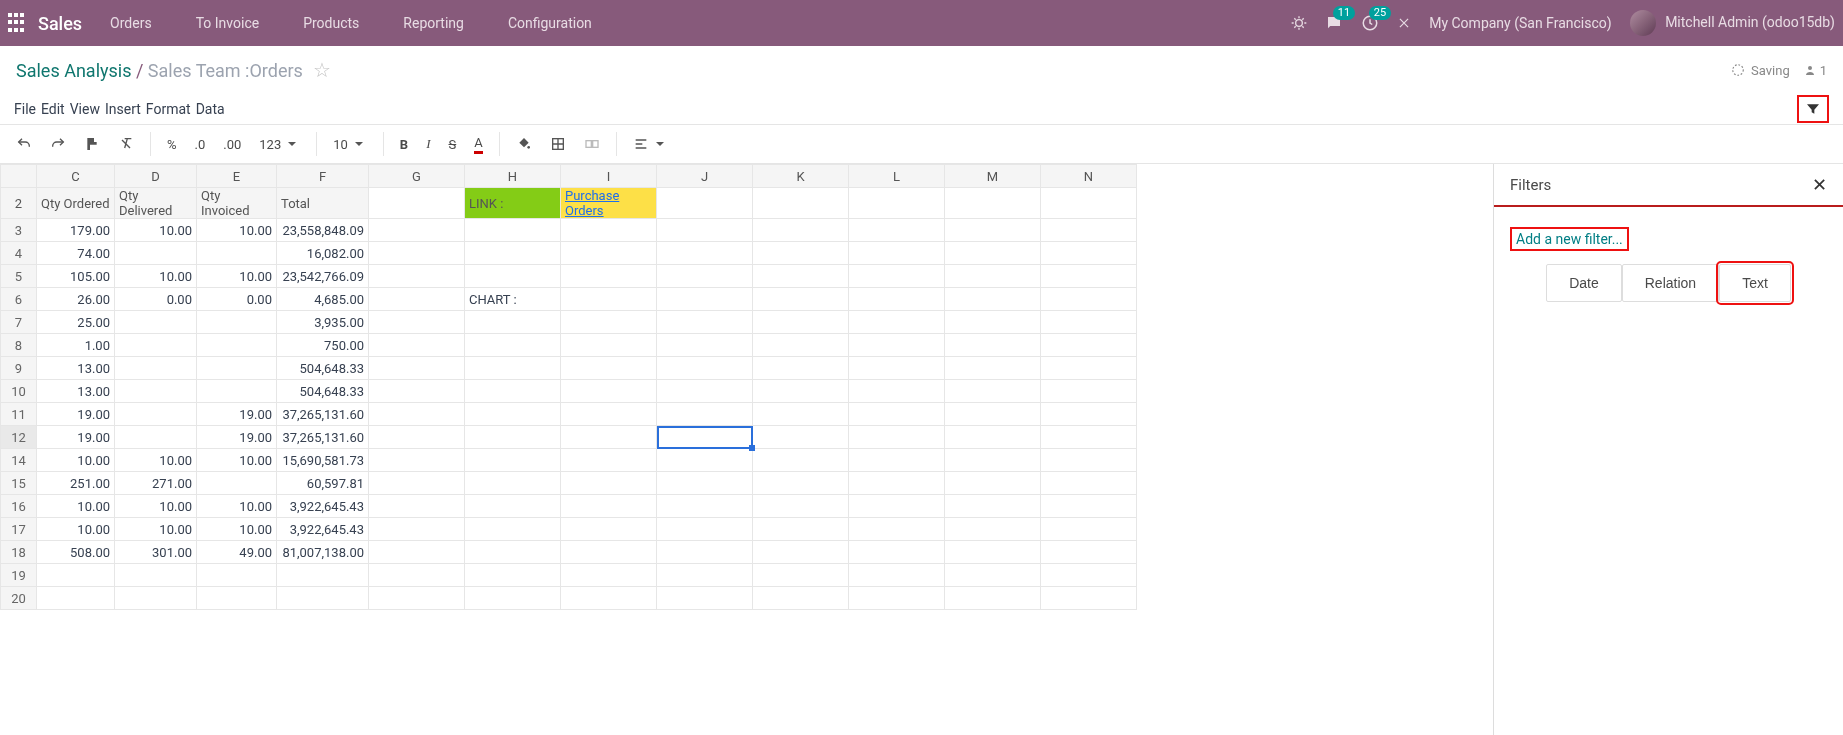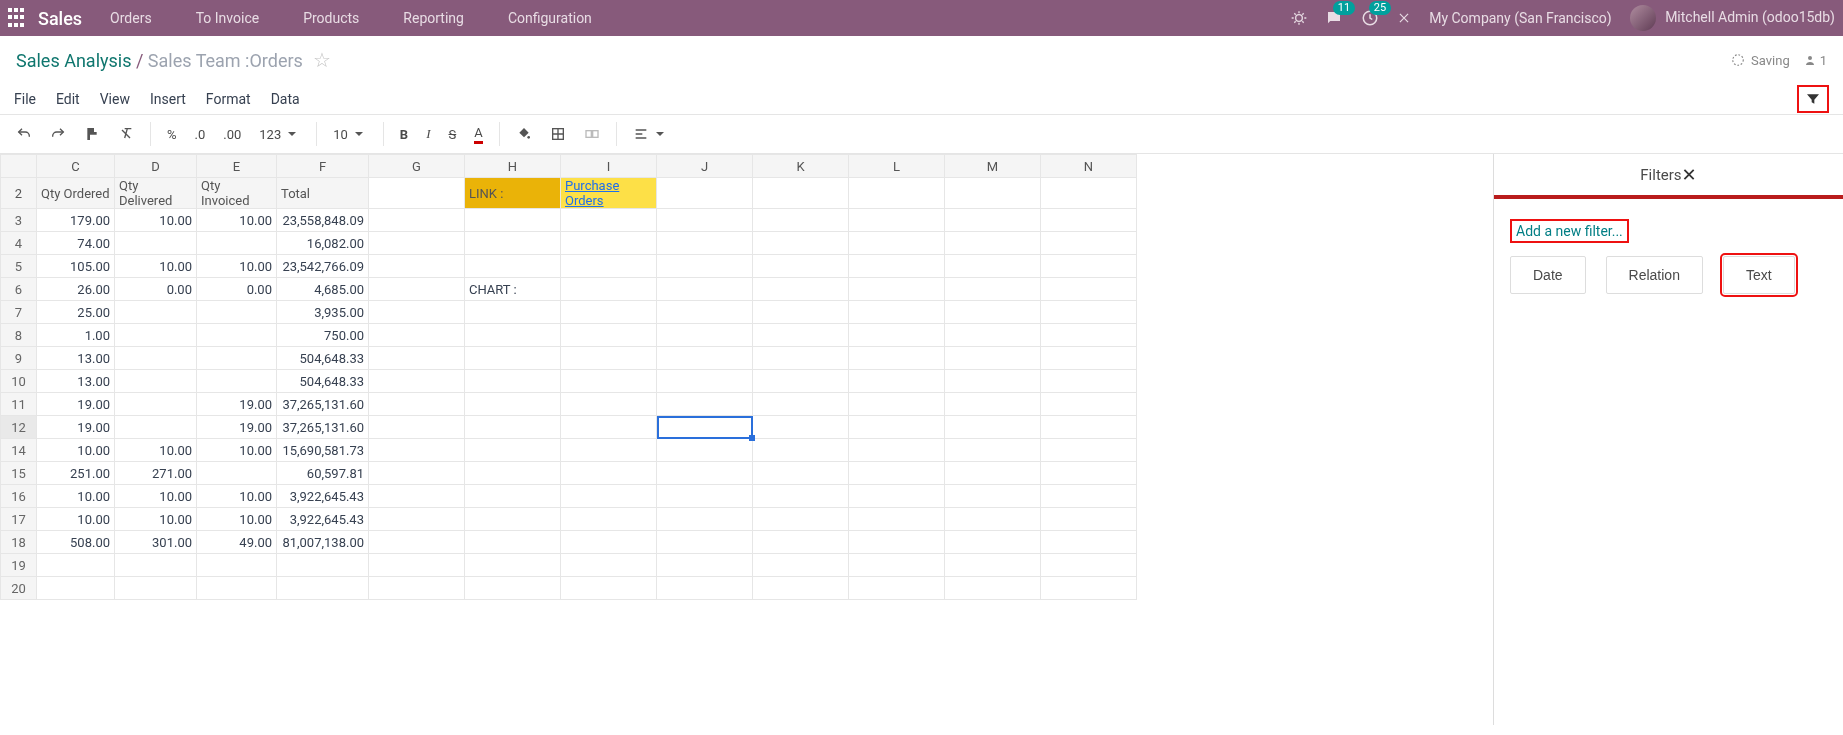--- a/index.html
+++ b/index.html
@@ -1,58 +1,58 @@
 <!DOCTYPE html>
 <html><head>
 <meta charset="utf-8">
 <style>
 * { box-sizing: border-box; margin: 0; padding: 0; }
 body { font-family: -apple-system, BlinkMacSystemFont, "Segoe UI", Roboto, sans-serif; font-size: 13px; color: #374151; background: #fff; overflow: hidden; }
 
 
-.topbar { height: 36px; background: #875A7B; display: flex; align-items: center; padding: 0 8px; color: #fff; }
+.topbar { height: 46px; background: #875A7B; display: flex; align-items: center; padding: 0 8px; color: #fff; }
 .apps-icon { width: 20px; height: 20px; margin-right: 10px; display: flex; flex-wrap: wrap; gap: 2px; cursor: pointer; }
 .apps-icon span { width: 4px; height: 4px; background: #fff; }
 .brand { font-size: 18px; font-weight: 500; margin-right: 28px; }
 .nav-links { display: flex; gap: 44px; }
 .nav-links a { color: #e8dce4; text-decoration: none; font-size: 14px; cursor: pointer; }
 .spacer { flex: 1; }
 .top-right { display: flex; align-items: center; gap: 18px; color: #e8dce4; font-size: 14px; }
 .icon-btn { display: inline-flex; align-items: center; position: relative; cursor: pointer; }
 .badge { position: absolute; top: -8px; right: -12px; background: #00a09d; color: #fff; font-size: 11px; border-radius: 10px; padding: 0 5px; line-height: 14px; }
 .avatar { width: 26px; height: 26px; border-radius: 50%; background: linear-gradient(135deg,#b08da0,#5f3b54); display:inline-block; margin-right:6px; vertical-align:middle; }
 
 
 .crumbbar { height: 48px; display: flex; align-items: center; padding: 0 16px; border-bottom: 0; }
 .crumb-main { color: #7c6576; font-size: 18px; }
 .crumb-main .sub { color: #9ca3af; }
 .star-icon { margin-left: 10px; color: #c4c4c4; font-size: 20px; cursor:pointer; }
 .saving { color: #888; font-size: 13px; display:flex; align-items:center; gap:6px; }
 .user-count { color:#888; font-size:13px; display:flex; align-items:center; gap:4px; margin-left:14px; }
 
 
-.menubar { height: 30px; display: flex; align-items: center; padding: 0 14px; gap: 20px; font-size: 14px; color: #374151; border-bottom:0; }
+.menubar { height: 30px; display: flex; align-items: center; padding: 0 14px; gap: 5px; font-size: 14px; color: #374151; border-bottom:0; }
 .menubar span { cursor:pointer; }
 .filter-toggle { margin-left:auto; width:32px; height:28px; border:2px solid #e11; display:flex; align-items:center; justify-content:center; cursor:pointer; }
 
 
 .toolbar { height: 40px; display:flex; align-items:center; padding: 0 10px; gap: 6px; border-top:1px solid #e5e5e5; border-bottom:1px solid #e5e5e5; font-size:13px; color:#4a4a4a; }
 .tb-sep { width:1px; height:24px; background:#e5e5e5; margin:0 4px; }
 .tb-btn { padding:4px 6px; cursor:pointer; display:inline-flex; align-items:center; gap:3px; }
 .tb-btn svg { width:16px; height:16px; }
 
 
 .main { display:flex; height: calc(100vh - 46px - 48px - 30px - 40px); }
 .sheet-wrap { flex:1; overflow:auto; position:relative; }
 .side-panel { width:350px; border-left:1px solid #ddd; padding:0; background:#fff; }
-.panel-head { display:flex; align-items:center; justify-content:center; padding:10px 16px; font-size:15px; color:#4a4a4a; border-bottom:4px solid #b91c1c; }
+.panel-head { display:flex; align-items:center; justify-content:space-between; padding:10px 16px; font-size:15px; color:#4a4a4a; border-bottom:2px solid #b91c1c; }
 .close-x { font-size:18px; cursor:pointer; color:#333; }
 .panel-body { padding:20px 16px; }
 .add-filter { display:inline-block; border:2px solid #e11; padding:2px 4px; color:#017e84; font-size:14px; cursor:pointer; margin-bottom:13px; }
-.filter-btn-row { display:flex; gap:20px; }
+.filter-btn-row { display:flex; gap:0; justify-content:center; }
 .filter-btn { padding:10px 22px; border:1px solid #ddd; background:#fff; color:#4a4a4a; font-size:14px; cursor:pointer; border-radius:2px; }
 .filter-btn.hl { outline:2px solid #e11; outline-offset:1px; }
 
 
 table.sheet { border-collapse:collapse; table-layout:fixed; }
 table.sheet th, table.sheet td { border:1px solid #e6e6e6; height:23px; padding:0 4px; font-size:13px; background:#fff; }
 table.sheet th { background:#f5f5f5; color:#555; font-weight:400; text-align:center; position:sticky; top:0; }
 table.sheet th.rowhdr, table.sheet td.rowhdr { background:#f5f5f5; text-align:center; color:#666; width:36px; position:sticky; left:0; }
 table.sheet tr.hdr-row td { background:#f5f5f5; color:#555; }
 td.num { text-align:right; }
@@ -252,21 +252,21 @@
         </tr>
       </thead>
       <tbody id="sheet-body">
           <tr class="hdr-row">
             <td class="rowhdr">2</td>
             <td>Qty Ordered</td>
             <td>Qty Delivered</td>
             <td>Qty Invoiced</td>
             <td>Total</td>
             <td style="background:#fff"></td>
-            <td style="background:#eab308;text-align:left">LINK :</td>
+            <td style="background:#84cc16;text-align:left">LINK :</td>
             <td class="link" style="background:#fde047;text-align:left"><a>Purchase Orders</a></td>
             <td style="background:#fff"></td>
             <td style="background:#fff"></td>
             <td style="background:#fff"></td>
             <td style="background:#fff"></td>
             <td style="background:#fff"></td>
           </tr>
           <tr>
             <td class="rowhdr">3</td>
             <td class="num">179.00</td>

